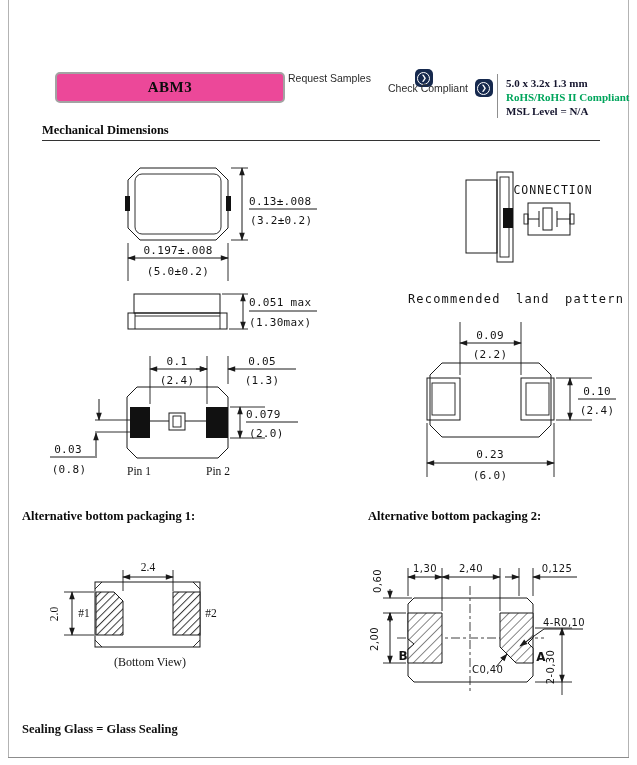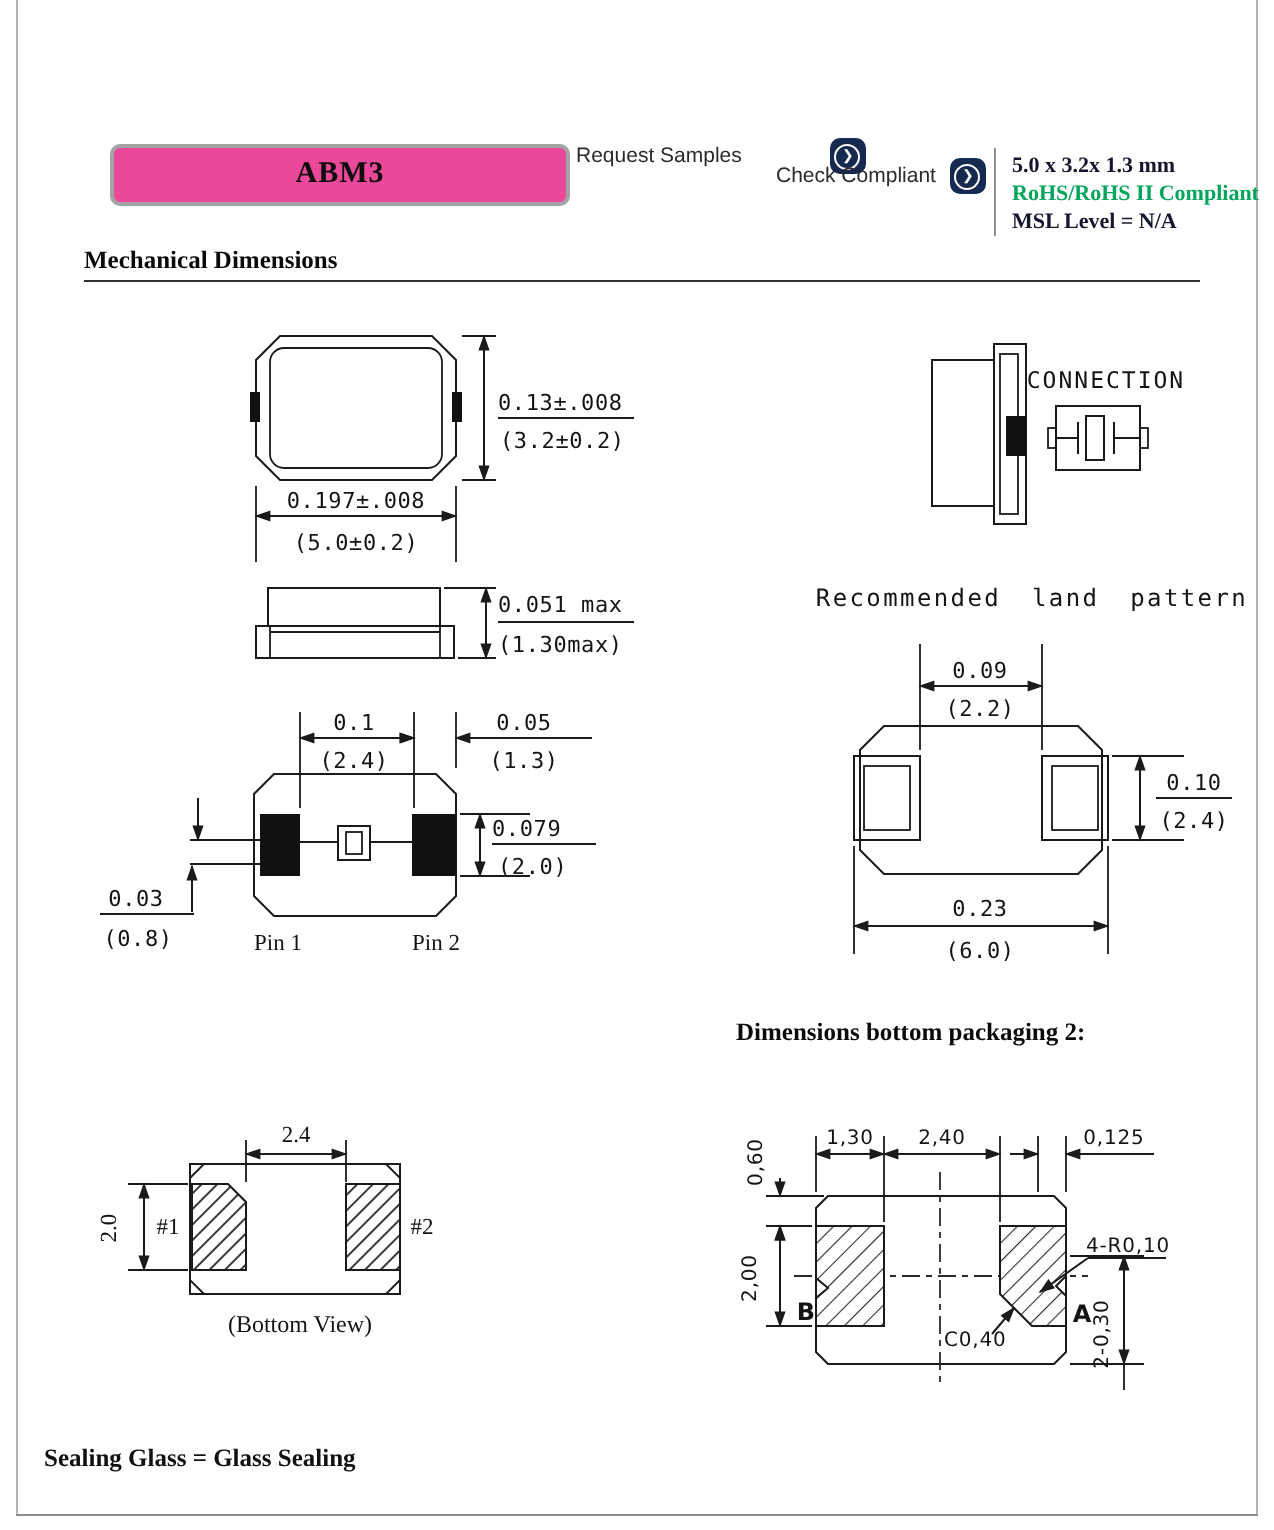--- a/index.html
+++ b/index.html
@@ -263,16 +263,17 @@
       <line class="thin" x1="535" y1="628" x2="572" y2="628"></line>
       <line class="thin" x1="535" y1="682" x2="572" y2="682"></line>
       <line class="ln" x1="562" y1="628" x2="562" y2="682" marker-start="url(#ar)" marker-end="url(#ar)"></line>
       <line class="thin" x1="562" y1="682" x2="562" y2="695"></line>
       <text class="cads" x="554" y="667" text-anchor="middle" transform="rotate(-90 554 667)">2-0,30</text>
       <line class="ln" x1="496" y1="667" x2="507" y2="654" marker-end="url(#ar)"></line>
       <text class="cads" x="472" y="673">C0,40</text>
     </g>
   </svg>
 
-  <div class="abs sechead" id="pkg2h">Dimensions bottom packaging 2:</div>
+  <div class="abs sechead" id="pkg1h">Alternative bottom packaging 1:</div>
+  <div class="abs sechead" id="pkg2h">Alternative bottom packaging 2:</div>
   <div class="abs" id="sealing">Sealing Glass = Glass Sealing</div>
 
 </div>
 
 </body></html>

